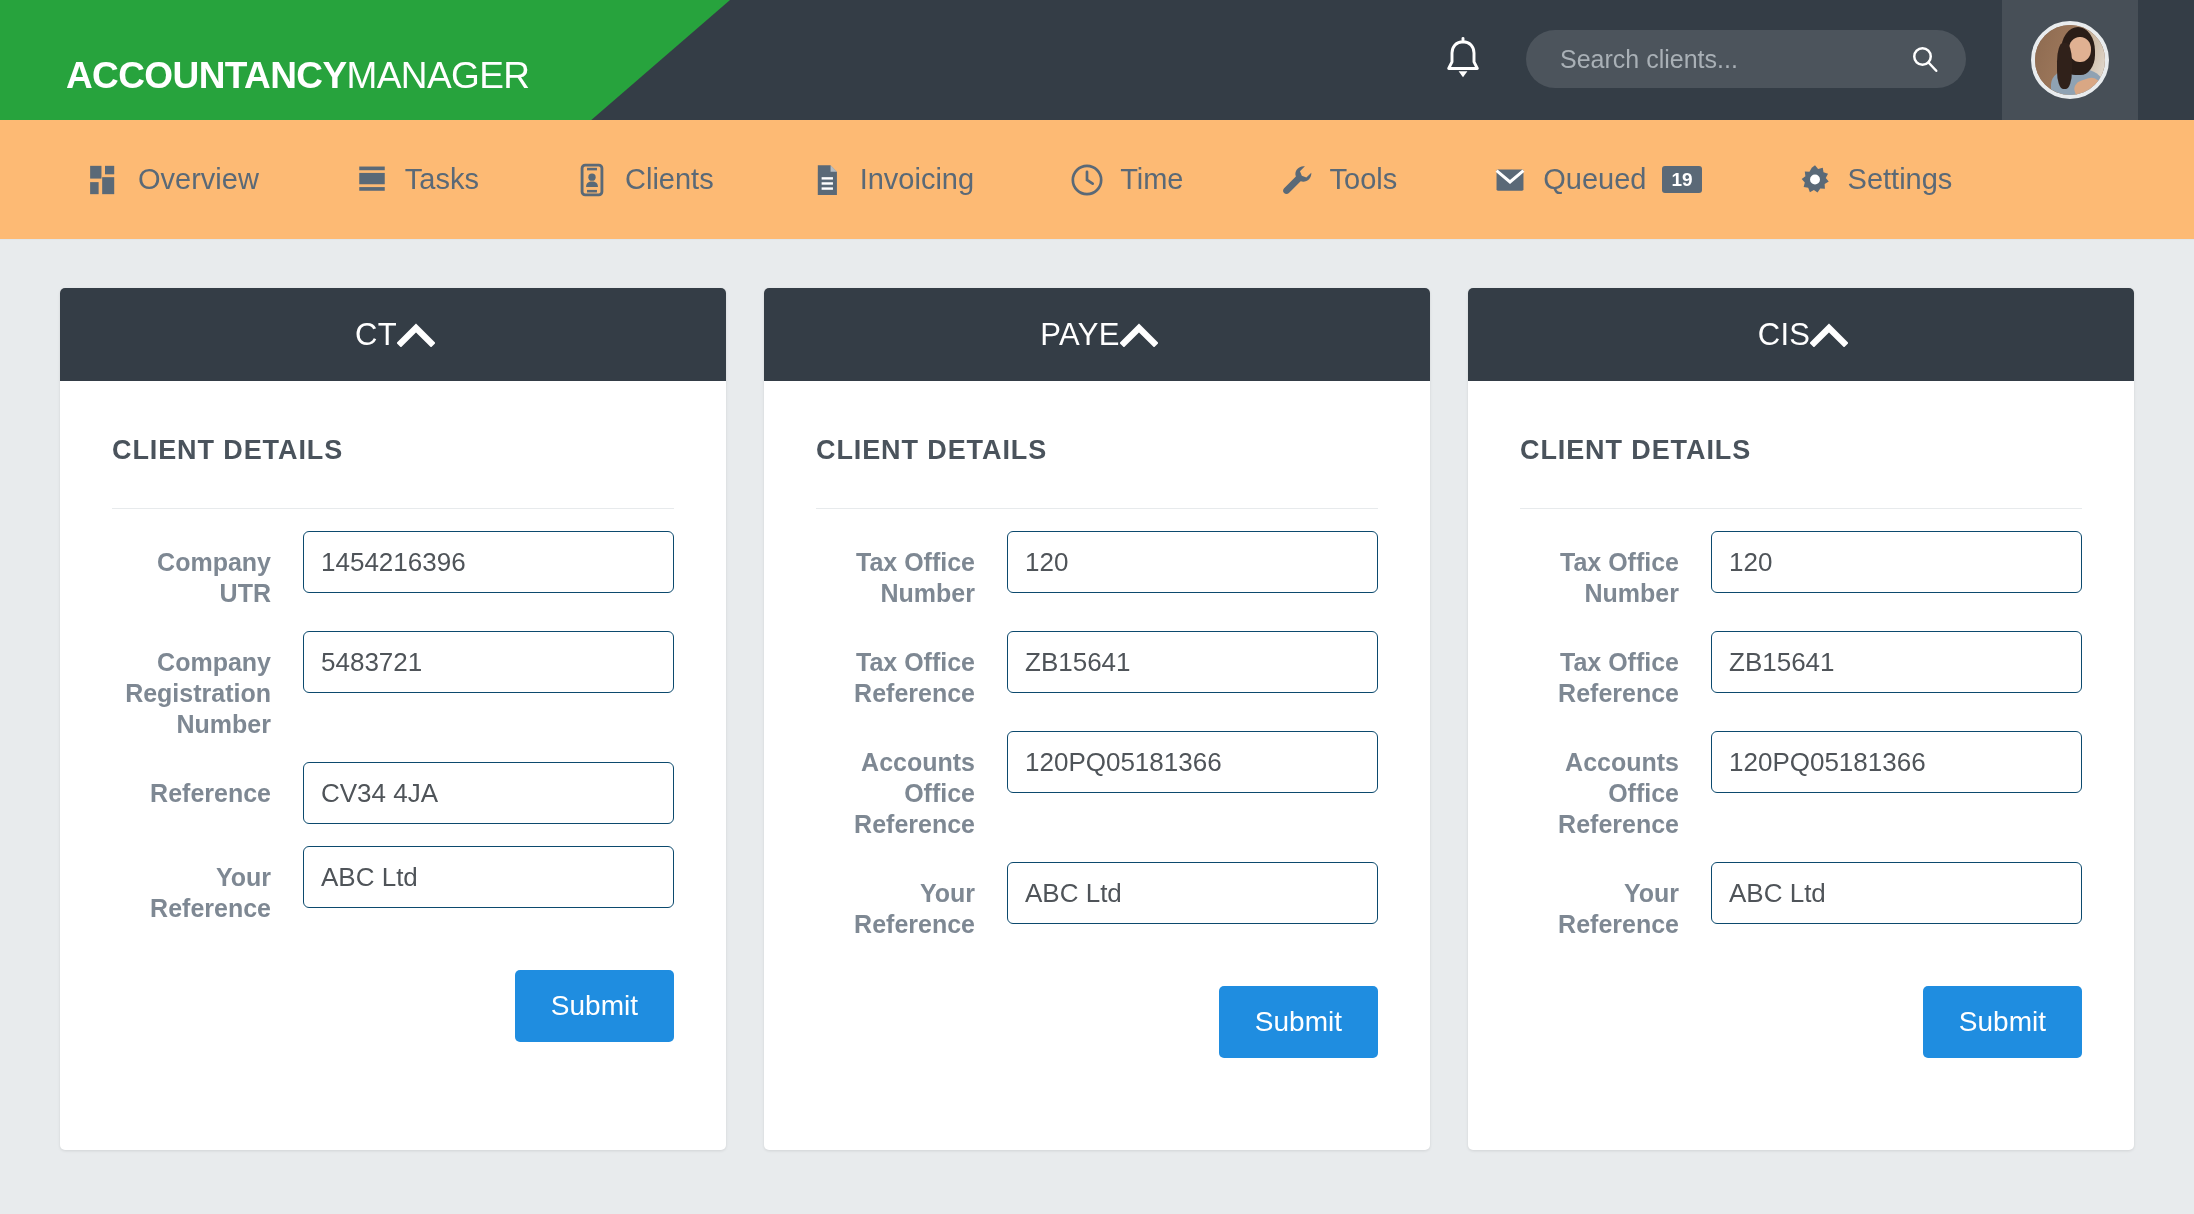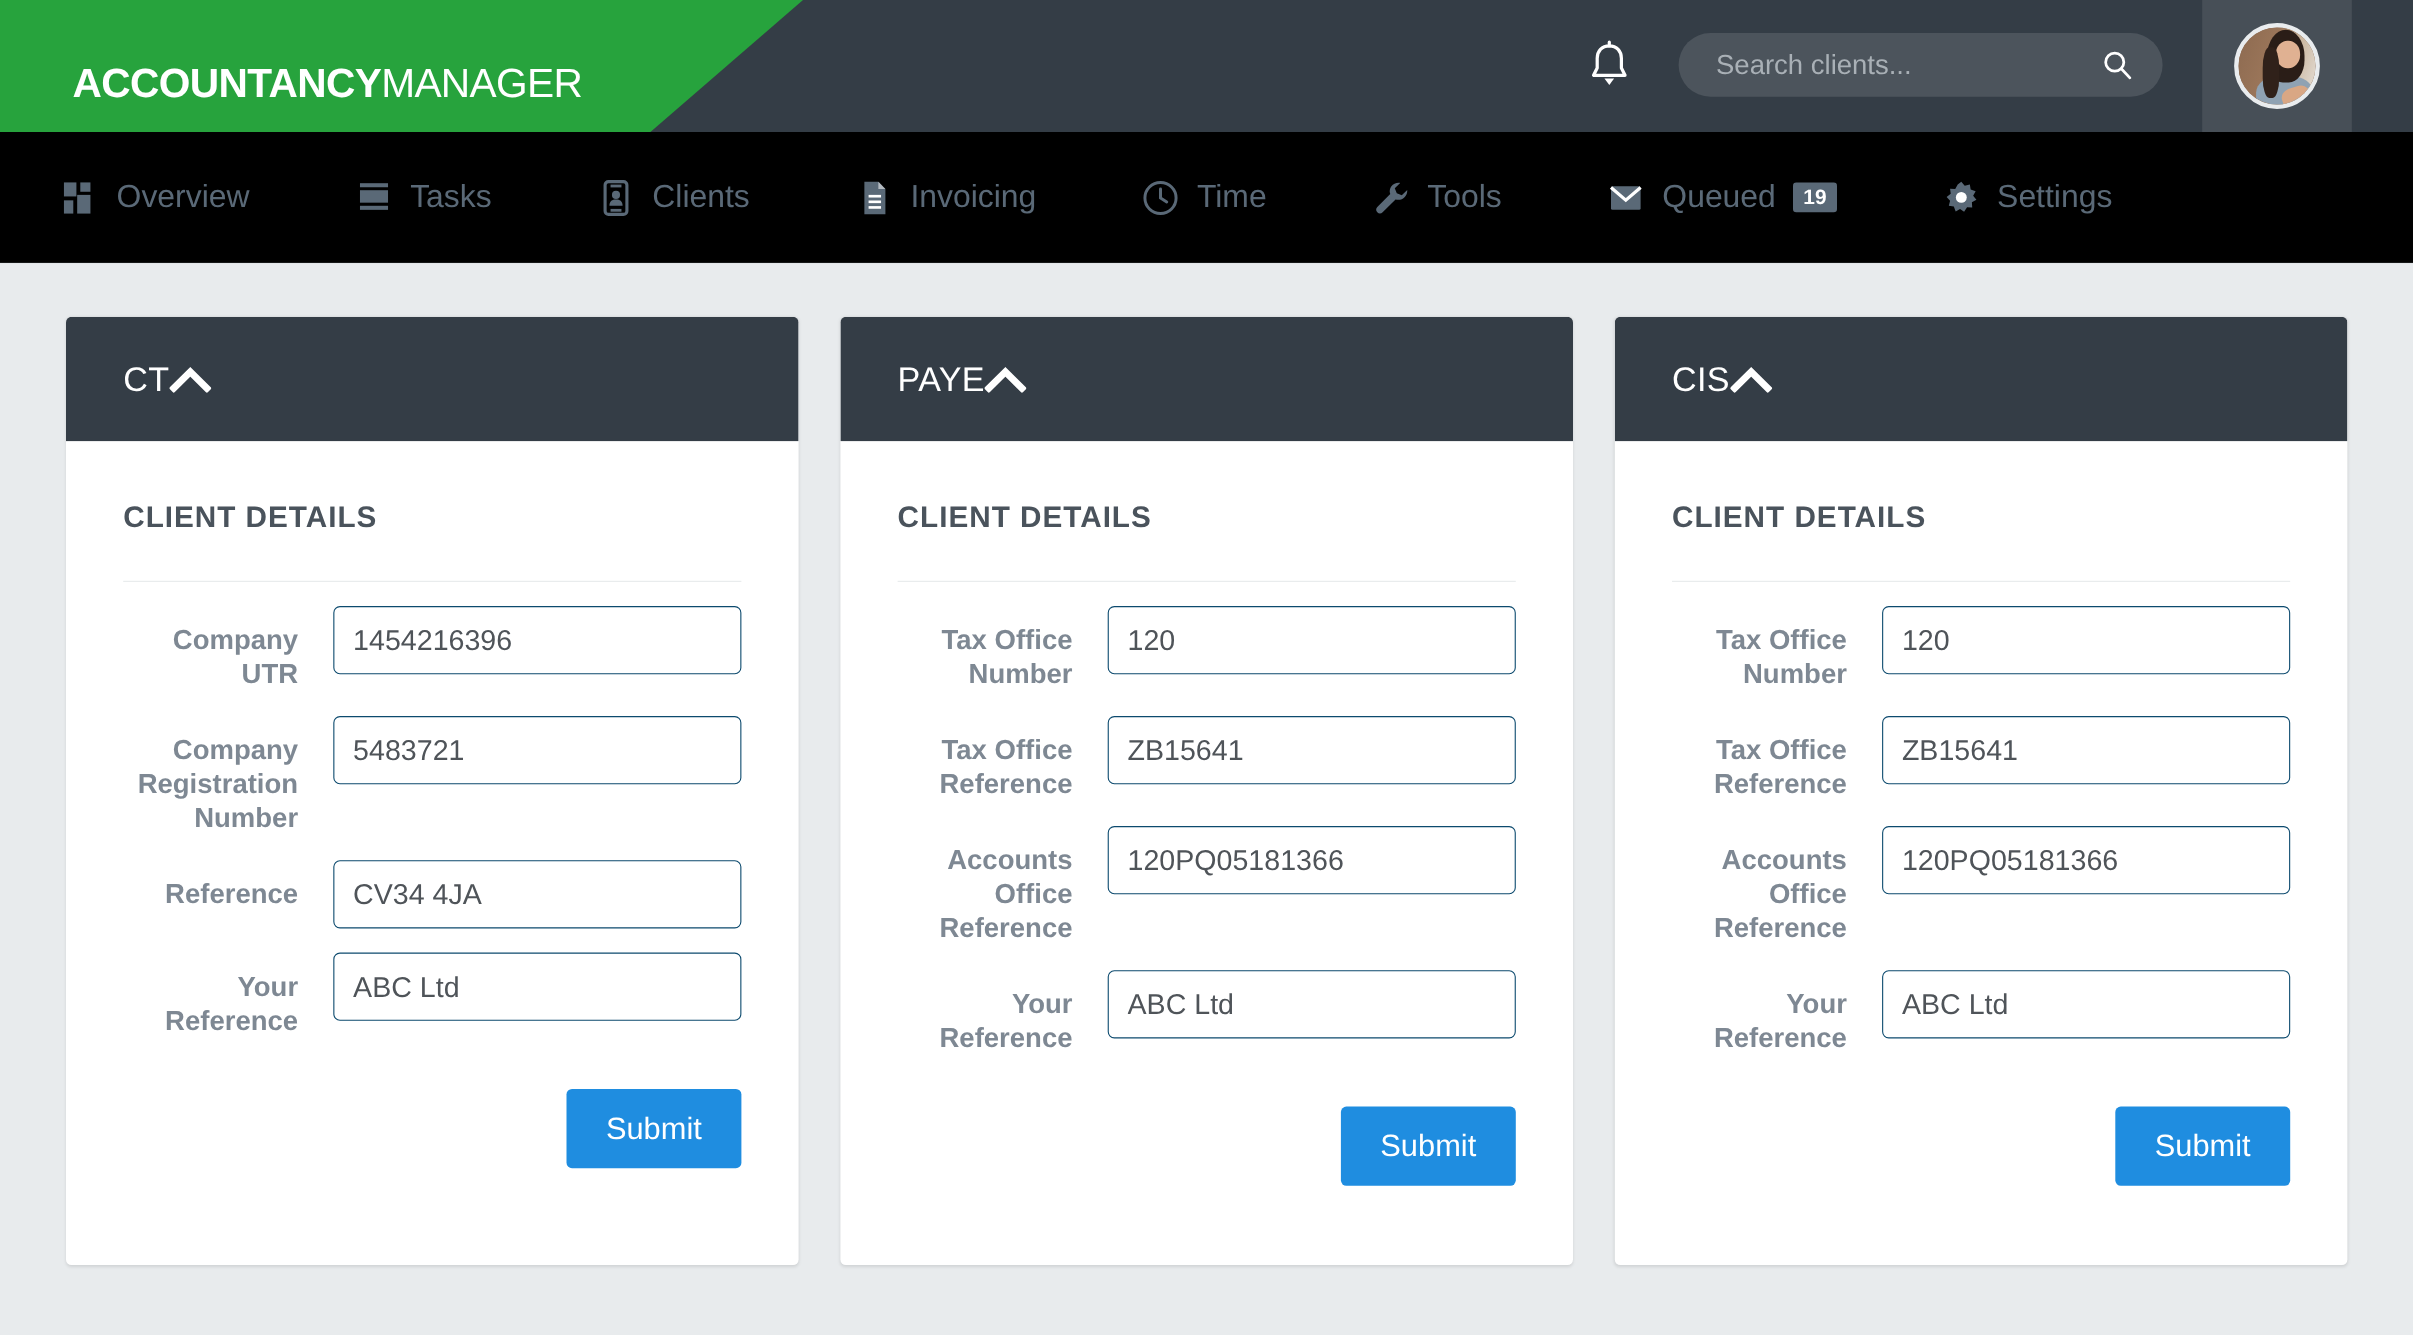--- a/index.html
+++ b/index.html
@@ -97,24 +97,24 @@
   .avatar .av-hair { position: absolute; left: 26px; top: 2px; width: 34px; height: 48px; background: #2a1d17; border-radius: 50% 50% 42% 42%; }
   .avatar .av-hair2 { position: absolute; left: 22px; top: 18px; width: 15px; height: 46px; background: #30211a; border-radius: 40%; }
   .avatar .av-face { position: absolute; left: 34px; top: 12px; width: 22px; height: 25px; background: #e0b192; border-radius: 48%; }
   .avatar .av-body { position: absolute; left: 16px; top: 44px; width: 52px; height: 38px; background: #8fa2b3; border-radius: 40% 40% 0 0; }
   .avatar .av-arm { position: absolute; left: 40px; top: 54px; width: 26px; height: 22px; background: #d9a784; border-radius: 35%; transform: rotate(-18deg); }
 
   
   .navbar {
     width: 2194px;
     height: 120px;
-    background: #000000;
-    display: flex;
-    align-items: center;
-    padding-left: 56px;
+    background: #fdba74;
+    display: flex;
+    align-items: center;
+    padding-left: 88px;
     border-bottom: 1px solid #e2e6e8;
   }
   .nav-item {
     display: flex;
     align-items: center;
     gap: 16px;
     margin-right: 96px;
     color: #5a6977;
     font-size: 29px;
     cursor: pointer;
@@ -146,25 +146,25 @@
     background: #ffffff;
     border-radius: 5px;
     box-shadow: 0 1px 3px rgba(0,0,0,0.10);
     display: flex;
     flex-direction: column;
     align-self: flex-start;
     overflow: hidden;
     height: 862px;
   }
   .card-head {
-    height: 113px;
+    height: 93px;
     background: #343d46;
     display: flex;
     align-items: center;
-    justify-content: flex-start;
+    justify-content: center;
     padding: 0 48px 0 52px;
     cursor: pointer;
   }
   .card-title {
     color: #ffffff;
     font-size: 31px;
     letter-spacing: 0.3px;
   }
   .chev { width: 38px; height: 24px; flex: 0 0 auto; cursor: pointer; }
 

